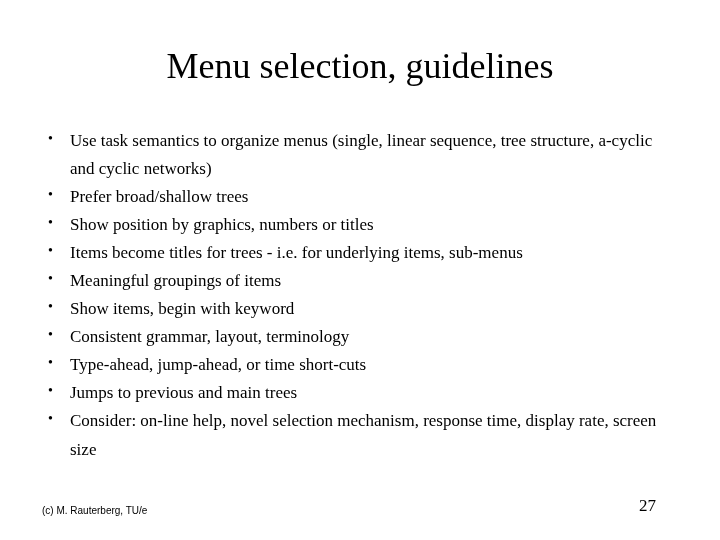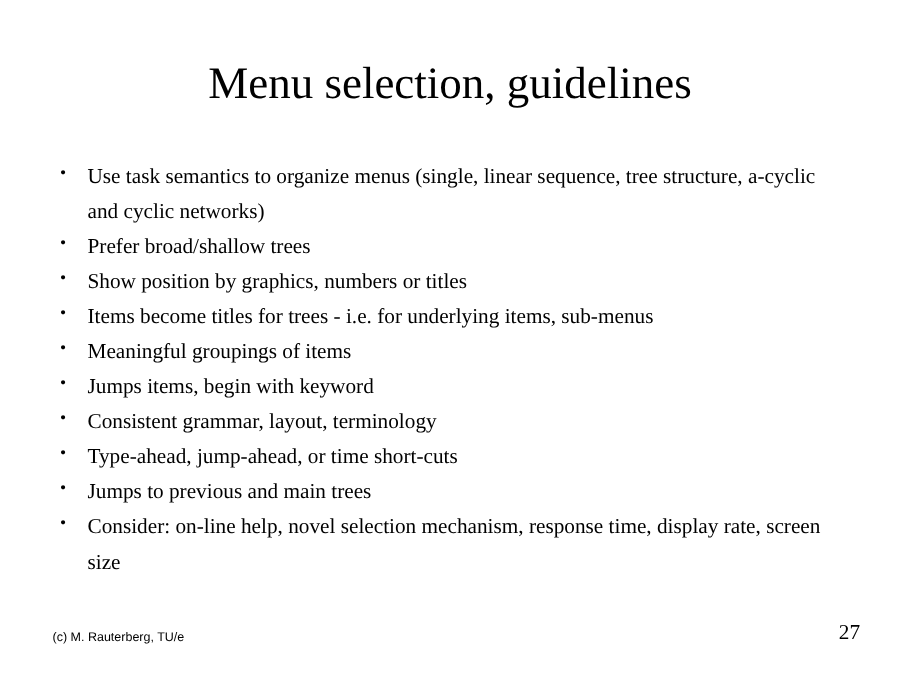--- a/index.html
+++ b/index.html
@@ -45,21 +45,21 @@
     }
     .footer {
       position: absolute;
       bottom: 24px;
       left: 0;
       right: 0;
       display: flex;
       justify-content: space-between;
       align-items: flex-end;
       padding-left: 42px;
-      padding-right: 32px;
+      padding-right: 64px;
     }
     .copyright {
       font-size: 10px;
       font-family: Arial, sans-serif;
     }
     .page-number {
       font-size: 17px;
       font-family: 'Times New Roman', serif;
       text-align: center;
     }
@@ -86,21 +86,21 @@
     <li>
       <span class="bullet">•</span>
       <span class="item-text">Items become titles for trees - i.e. for underlying items, sub-menus</span>
     </li>
     <li>
       <span class="bullet">•</span>
       <span class="item-text">Meaningful groupings of items</span>
     </li>
     <li>
       <span class="bullet">•</span>
-      <span class="item-text">Jumps items, begin with keyword</span>
+      <span class="item-text">Show items, begin with keyword</span>
     </li>
     <li>
       <span class="bullet">•</span>
       <span class="item-text">Consistent grammar, layout, terminology</span>
     </li>
     <li>
       <span class="bullet">•</span>
       <span class="item-text">Type-ahead, jump-ahead, or time short-cuts</span>
     </li>
     <li>

